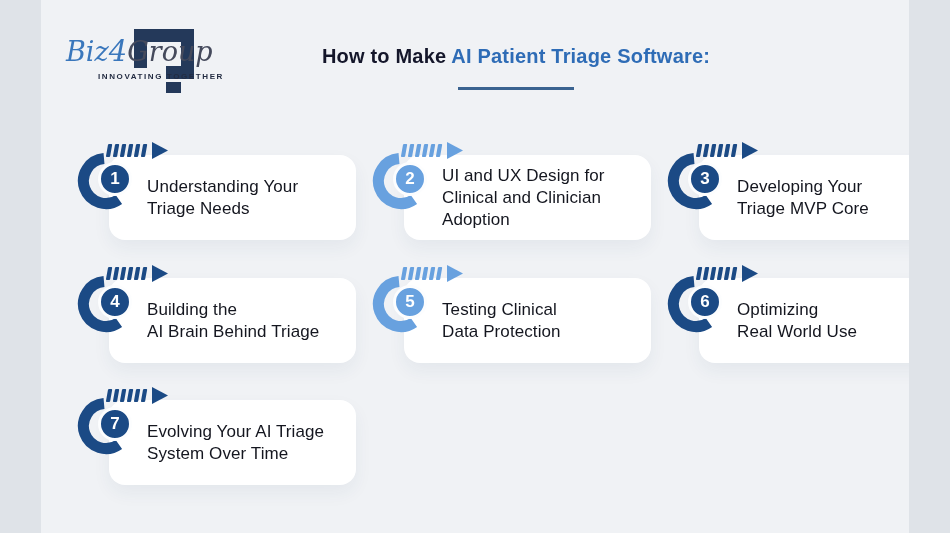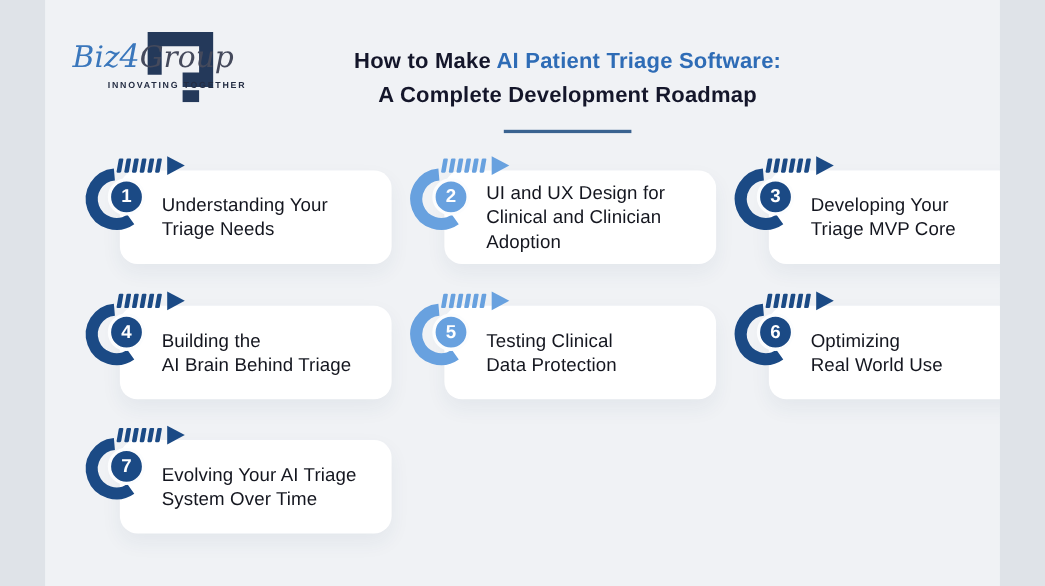--- a/index.html
+++ b/index.html
@@ -80,21 +80,20 @@
     <svg class="logo-mark" width="60" height="64" viewBox="0 0 60 64">
       <path d="M0 0 H60 V50 H32 V37 H47 V13 H13 V39 H0 Z" fill="currentColor"></path>
       <rect x="32" y="53" width="15" height="11" fill="currentColor"></rect>
     </svg>
     <div class="logo-text"><span class="biz">Biz</span><span class="four">4</span><span class="group">Group</span></div>
     <div class="logo-tagline">INNOVATING TOGETHER</div>
   </div>
 
   <div class="title">
     <div class="t-line"><span>How to Make </span><span class="hl">AI Patient Triage Software:</span></div>
-    <div class="t-line">A Complete Development Roadmap</div>
     <div class="underline"></div>
   </div>
 
   <div class="step dark" style="left:68px;top:155px">
     <div class="card">
       <div class="card-text">
         <span class="ln">Understanding Your</span>
         <span class="ln">Triage Needs</span>
         <span class="ln"></span>
       </div>

